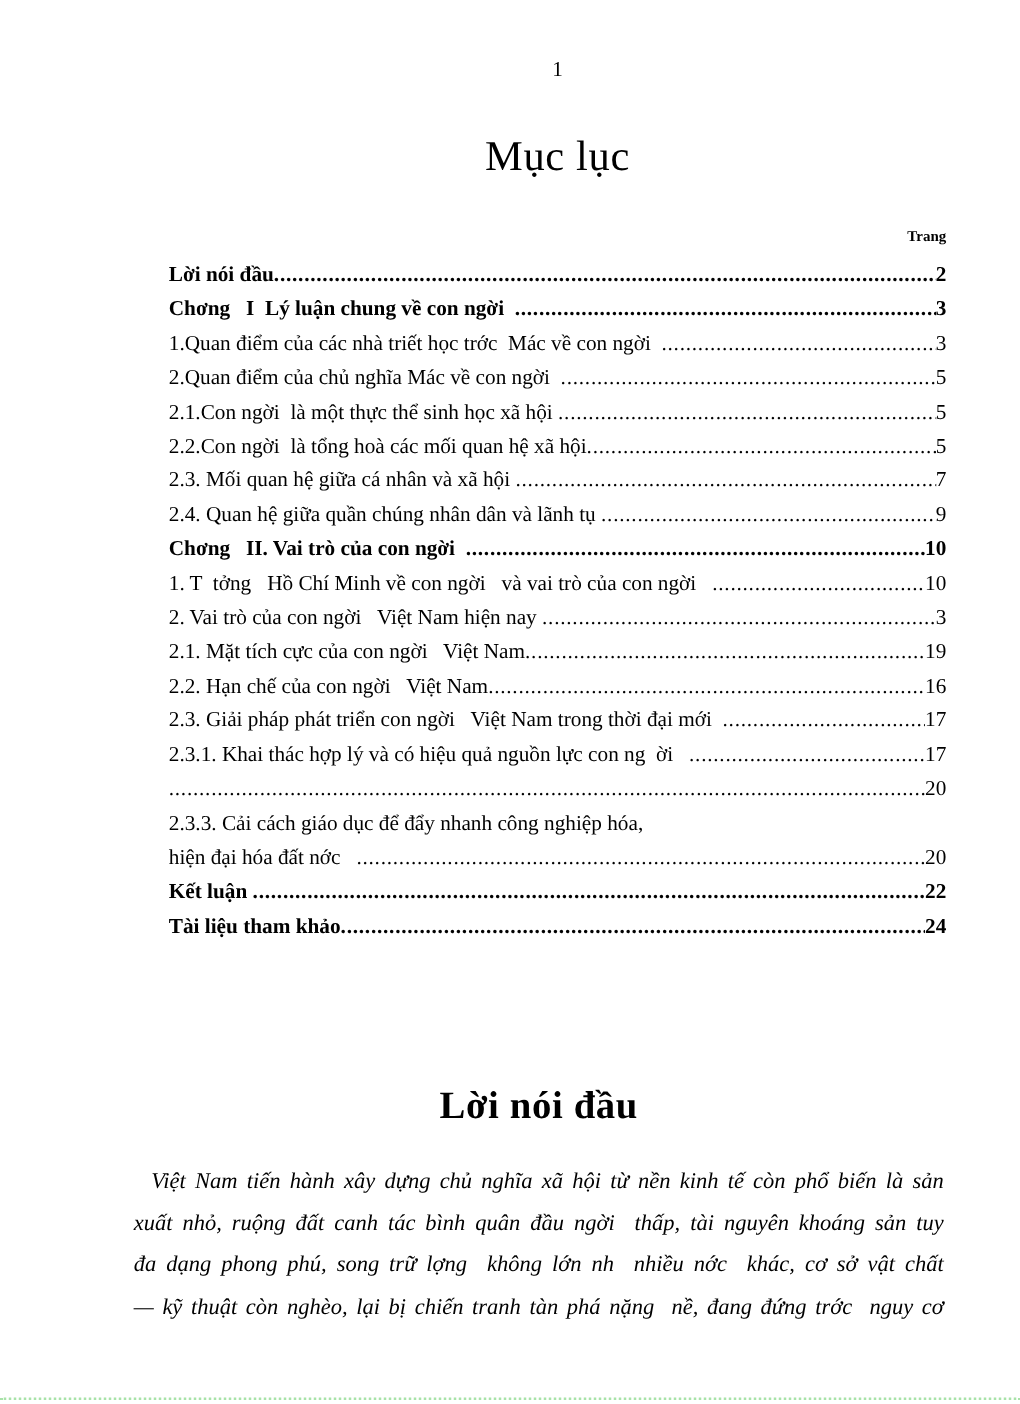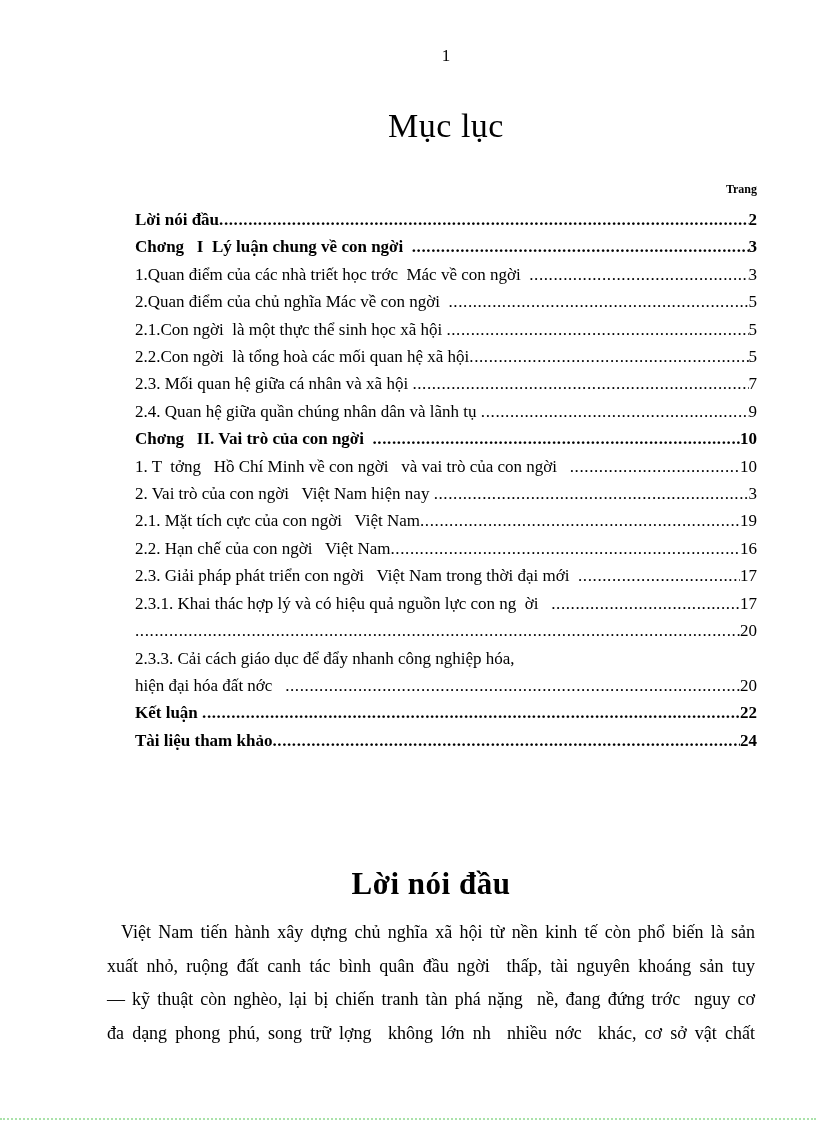--- a/index.html
+++ b/index.html
@@ -82,21 +82,22 @@
   .foreword-title {
     margin: 0;
     margin-top: 108px;
     font-size: 31px;
     line-height: 44px;
     font-weight: bold;
     text-align: center;
     letter-spacing: 0.5px;
   }
   .foreword-body {
-    margin-top: 10px;
+    margin-top: 22px;
+    font-style: italic;
   }
   .para-line {
     font-size: 18px;
     line-height: 33.5px;
     text-align: justify;
     text-align-last: justify;
     -moz-text-align-last: justify;
   }
   .para-line:first-child {
     text-indent: 14px;
@@ -146,20 +147,20 @@
         <div class="toc-row bold"><span class="toc-label">Tài liệu tham khảo</span><span class="toc-leader"></span><span class="toc-page">24</span></div>
       </div>
   </div>
 
   <div class="body-col">
     <h2 class="foreword-title">Lời nói đầu</h2>
 
     <div class="foreword-body" id="foreword-body">
         <div class="para-line">Việt Nam tiến hành xây dựng chủ nghĩa xã hội từ nền kinh tế còn phổ biến là sản</div>
         <div class="para-line">xuất nhỏ, ruộng đất canh tác bình quân đầu ngời&nbsp; thấp, tài nguyên khoáng sản tuy</div>
+        <div class="para-line">đa dạng phong phú, song trữ lợng&nbsp; không lớn nh&nbsp; nhiều nớc&nbsp; khác, cơ sở vật chất</div>
         <div class="para-line">— kỹ thuật còn nghèo, lại bị chiến tranh tàn phá nặng&nbsp; nề, đang đứng trớc&nbsp; nguy cơ</div>
-        <div class="para-line">đa dạng phong phú, song trữ lợng&nbsp; không lớn nh&nbsp; nhiều nớc&nbsp; khác, cơ sở vật chất</div>
       </div>
   </div>
 
   <div class="page-edge-line"></div>
 
 </div>
 
 </body></html>

